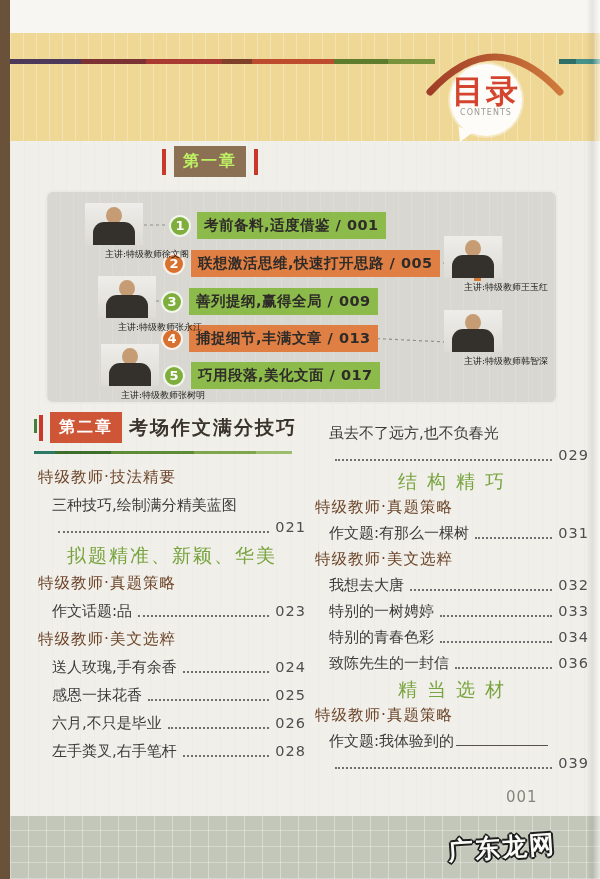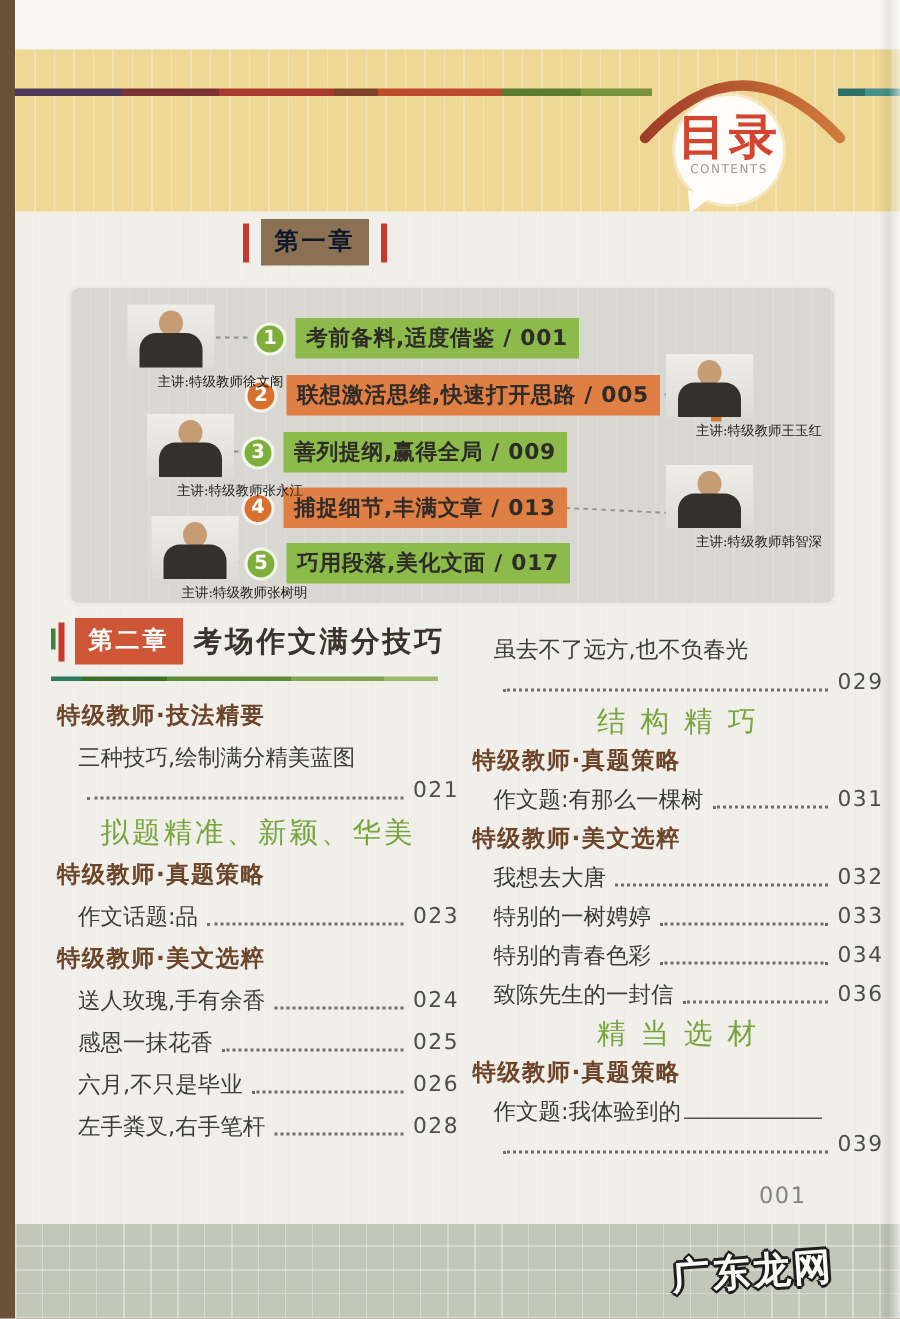--- a/index.html
+++ b/index.html
@@ -26,21 +26,21 @@
     background:#fdfcf8;z-index:3;text-align:center;box-shadow:0 0 0 2px rgba(255,255,255,.4);}
   .badge::after{content:'';position:absolute;left:6px;bottom:-7px;width:0;height:0;
     border-left:6px solid transparent;border-right:10px solid transparent;border-top:14px solid #fdfcf8;
     transform:rotate(18deg);}
   .badge-title{font-size:32px;font-weight:bold;color:#d4452f;letter-spacing:2px;line-height:34px;margin-top:10px;}
   .badge-sub{font-size:8px;color:#9b9a94;letter-spacing:1px;}
   .arc{position:absolute;left:412px;top:36px;z-index:2;}
   
   .ch1{position:absolute;left:152px;top:146px;display:flex;align-items:center;gap:8px;}
   .redbar{width:4px;height:26px;background:#c9382b;}
-  .ch1-box{background:#8b7054;color:#0f172a;font-size:16px;font-weight:bold;padding:5px 9px;letter-spacing:2px;}
+  .ch1-box{background:#8b7054;color:#bef264;font-size:16px;font-weight:bold;padding:5px 9px;letter-spacing:2px;}
   .ch-title{font-size:19px;font-weight:bold;color:#3a342c;letter-spacing:2px;}
   
   .panel{position:absolute;left:35px;top:190px;width:513px;height:214px;background:#d8d7d1;
     border:2px solid #eceae4;border-radius:8px;box-sizing:border-box;
     background-image:repeating-linear-gradient(90deg,rgba(255,255,255,.12) 0 1px,transparent 1px 13px);}
   .conn{position:absolute;left:0;top:0;width:513px;height:214px;}
   .lesson{position:absolute;display:flex;align-items:center;gap:6px;}
   .num{width:22px;height:22px;border-radius:50%;color:#fff;font-weight:bold;font-size:13px;
     display:flex;align-items:center;justify-content:center;border:2px solid rgba(255,255,255,.9);box-sizing:border-box;flex:0 0 22px;}
   .bar{padding:4px 7px;font-weight:bold;font-size:14.5px;color:#2e2b28;letter-spacing:.5px;white-space:nowrap;}
@@ -65,21 +65,21 @@
   .ch2{position:absolute;left:24px;top:412px;display:flex;align-items:center;gap:7px;justify-content:flex-end;}
   .ch2-bars{display:flex;align-items:flex-end;gap:2px;}
   .greenbar{width:3px;height:14px;background:#41803a;margin-bottom:8px;}
   .ch2-box{background:#ce5637;color:#fff;font-size:16px;font-weight:bold;padding:5px 9px;letter-spacing:2px;}
   .ch2-line{position:absolute;left:24px;top:451px;width:258px;height:3px;
     background:linear-gradient(90deg,#2c7a66 0 8%,#3c6e2c 8% 30%,#5d8c36 30% 62%,#7fa64c 62% 86%,#9cbd6d 86% 100%);}
   
   .col{position:absolute;font-size:15px;color:#3c3c3c;}
   .col-left{left:28px;top:460px;width:268px;}
   .col-right{left:305px;top:418px;width:274px;}
-  .sec{font-weight:bold;color:#6c452a;font-size:15.5px;letter-spacing:1px;line-height:22px;}
+  .sec{font-weight:normal;color:#6c452a;font-size:15.5px;letter-spacing:1px;line-height:22px;}
   .greenhead{font-weight:normal;color:#78a43f;text-align:center;font-size:19px;letter-spacing:2px;line-height:22px;}
   .entry{display:flex;align-items:flex-end;padding-left:14px;line-height:22px;}
   .entry .t{white-space:nowrap;}
   .dots{flex:1;border-bottom:2.5px dotted #6f6f6f;margin:0 6px 5px;min-width:18px;}
   .pg{color:#4e4e4e;letter-spacing:1px;font-size:14.5px;}
   .wrap1{padding-left:14px;line-height:22px;white-space:nowrap;}
   .wrap2{display:flex;align-items:flex-end;padding-left:14px;line-height:22px;text-align:center;}
   .blank{display:inline-block;width:92px;border-bottom:1.5px solid #56534e;height:14px;margin-left:2px;}
   .col-left > div{margin:6px 0;}
   .col-right > div{margin:4px 0;}

